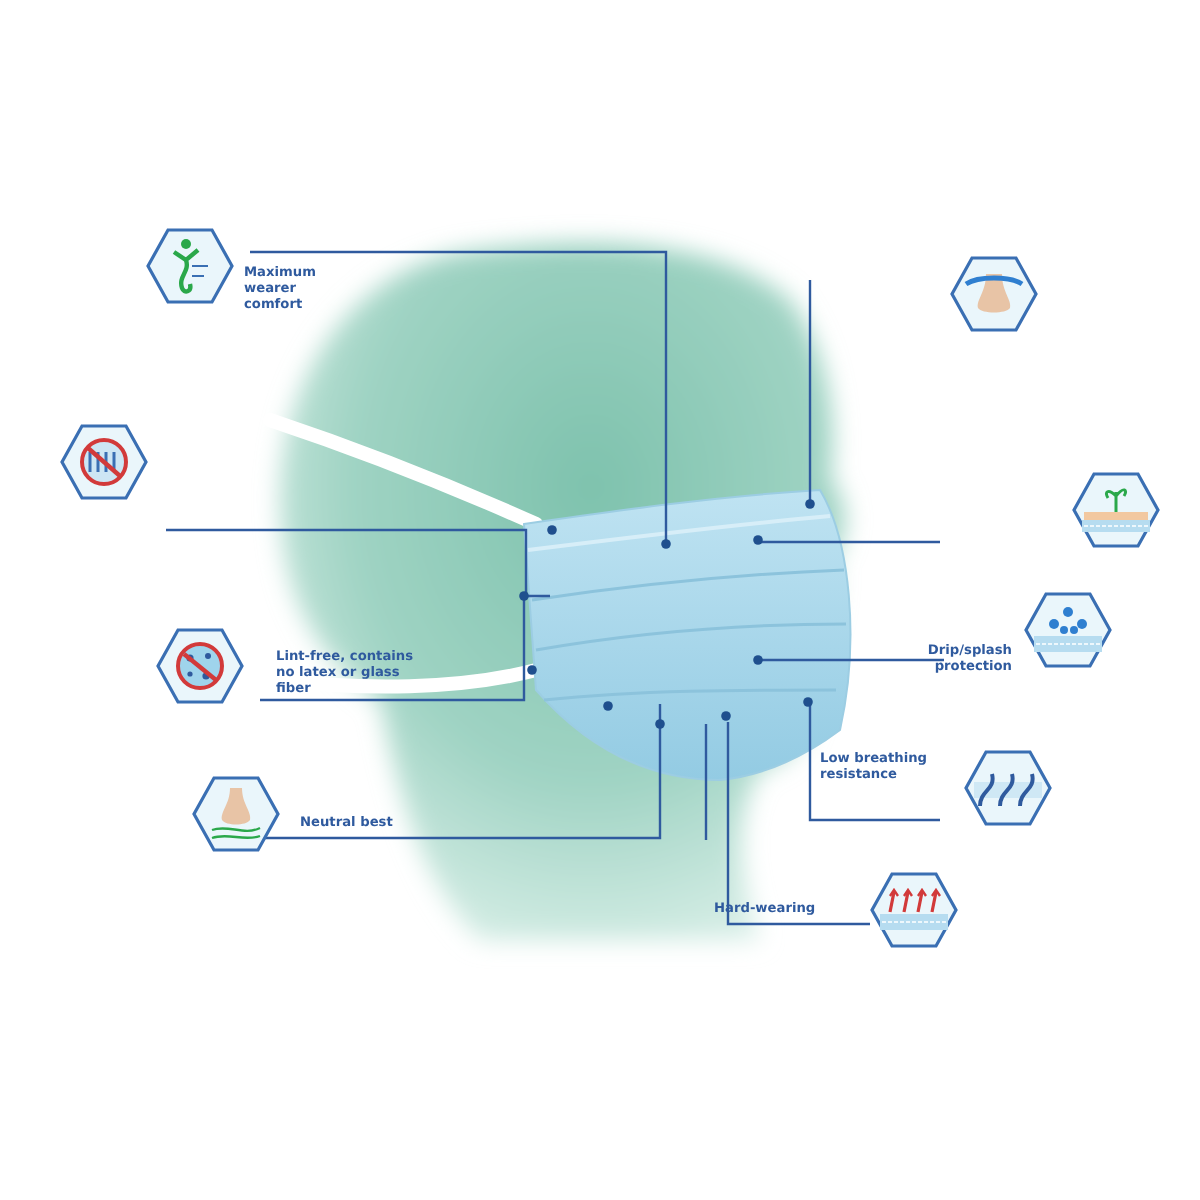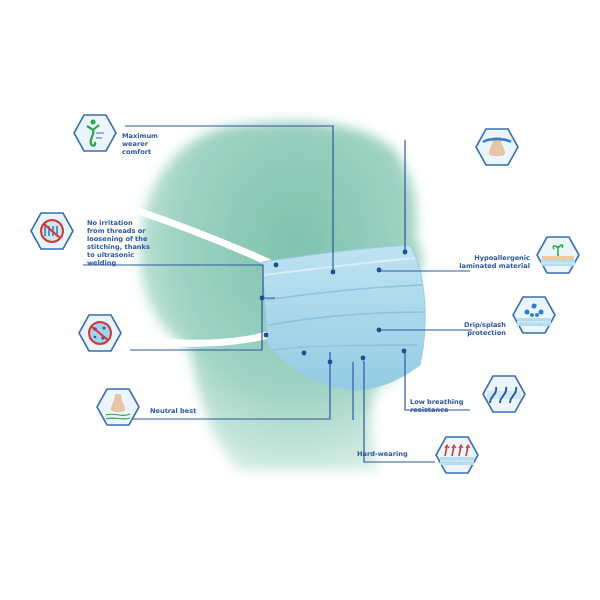--- a/index.html
+++ b/index.html
@@ -84,58 +84,53 @@
 comfort</div>
 
   <div class="hex" style="left:30px;top:212px">
     <svg width="44" height="38" viewBox="0 0 44 38">
       <polygon points="11,1 33,1 43,19 33,37 11,37 1,19" fill="#eaf6fb" stroke="#3a6fb3" stroke-width="1.6"></polygon>
       <circle cx="22" cy="19" r="11" fill="#cde6f4" stroke="#d23a3a" stroke-width="2"></circle>
       <path d="M15 14 v10 M19 14 v10 M23 14 v10 M27 14 v10" stroke="#3a6fb3" stroke-width="1.5"></path>
       <path d="M14 12 L30 26" stroke="#d23a3a" stroke-width="2.2"></path>
     </svg>
   </div>
-  <div class="lbl" style="left:87px;top:219px">No irritation
-from threads or
-loosening of the
-stitching, thanks
-to ultrasonic
-welding</div>
 
   <div class="hex" style="left:78px;top:314px">
     <svg width="44" height="38" viewBox="0 0 44 38">
       <polygon points="11,1 33,1 43,19 33,37 11,37 1,19" fill="#eaf6fb" stroke="#3a6fb3" stroke-width="1.6"></polygon>
       <circle cx="22" cy="19" r="11" fill="#9fd4ec" stroke="#d23a3a" stroke-width="2"></circle>
       <circle cx="17" cy="15" r="1.8" fill="#2f5a9e"></circle>
         <circle cx="26" cy="14" r="1.5" fill="#2f5a9e"></circle>
         <circle cx="25" cy="24" r="1.8" fill="#2f5a9e"></circle>
         <circle cx="17" cy="23" r="1.3" fill="#2f5a9e"></circle>
       <path d="M14 13 L30 26" stroke="#d23a3a" stroke-width="2.2"></path>
     </svg>
   </div>
+  <div class="lbl" style="left:138px;top:324px">Lint-free, contains
+no latex or glass
+fiber</div>
 
   <div class="hex" style="left:96px;top:388px">
     <svg width="44" height="38" viewBox="0 0 44 38">
       <polygon points="11,1 33,1 43,19 33,37 11,37 1,19" fill="#eaf6fb" stroke="#3a6fb3" stroke-width="1.6"></polygon>
       <path d="M19 6 C19 14 14 18 15 22 C17 25 27 25 29 22 C30 18 25 14 25 6 Z" fill="#e8c4a6"></path>
       <path d="M10 27 C18 24 26 30 34 26 M10 31 C18 28 26 33 34 30" stroke="#2aa84a" stroke-width="1.2" fill="none"></path>
     </svg>
   </div>
   <div class="lbl" style="left:150px;top:407px">Neutral best</div>
 
   <div class="hex" style="left:475px;top:128px">
     <svg width="44" height="38" viewBox="0 0 44 38">
       <polygon points="11,1 33,1 43,19 33,37 11,37 1,19" fill="#eaf6fb" stroke="#3a6fb3" stroke-width="1.6"></polygon>
       <path d="M18 9 C18 18 13 22 14 26 C16 29 28 29 30 26 C31 22 26 18 26 9 Z" fill="#e8c4a6"></path>
       <path d="M8 14 C14 10 30 10 36 14" stroke="#2f7fd0" stroke-width="2.5" fill="none"></path>
     </svg>
   </div>
 
-  <div class="lbl r" style="left:440px;top:254px;width:90px">Hypoallergenic
-laminated material</div>
   <div class="hex" style="left:536px;top:236px">
     <svg width="44" height="38" viewBox="0 0 44 38">
       <polygon points="11,1 33,1 43,19 33,37 11,37 1,19" fill="#eaf6fb" stroke="#3a6fb3" stroke-width="1.6"></polygon>
       <path d="M22 20 V10 M22 12 C18 8 16 10 18 13 M22 12 C26 7 28 9 26 12" stroke="#2aa84a" stroke-width="1.5" fill="none"></path>
       <rect x="6" y="20" width="32" height="4" fill="#f2c8a0"></rect>
       <rect x="5" y="24" width="34" height="6" fill="#b6dcf0"></rect>
       <path d="M6 27 h32" stroke="#ffffff" stroke-width="0.8" stroke-dasharray="2 1"></path>
     </svg>
   </div>
 
@@ -147,21 +142,21 @@
       <circle cx="22" cy="10" r="2.5" fill="#2f7fd0"></circle>
         <circle cx="15" cy="16" r="2.5" fill="#2f7fd0"></circle>
         <circle cx="29" cy="16" r="2.5" fill="#2f7fd0"></circle>
         <circle cx="20" cy="19" r="2" fill="#2f7fd0"></circle>
         <circle cx="25" cy="19" r="2" fill="#2f7fd0"></circle>
       <rect x="5" y="22" width="34" height="8" fill="#b6dcf0"></rect>
       <path d="M6 26 h32" stroke="#ffffff" stroke-width="0.8" stroke-dasharray="2 1"></path>
     </svg>
   </div>
 
-  <div class="lbl" style="left:410px;top:398px">Low breathing
+  <div class="lbl" style="left:410px;top:375px">Low breathing
 resistance</div>
   <div class="hex" style="left:482px;top:375px">
     <svg width="44" height="38" viewBox="0 0 44 38">
       <polygon points="11,1 33,1 43,19 33,37 11,37 1,19" fill="#eaf6fb" stroke="#3a6fb3" stroke-width="1.6"></polygon>
       <rect x="5" y="16" width="34" height="8" fill="#cfe8f5"></rect>
       <path d="M8 28 C8 20 16 20 14 12 M18 28 C18 20 26 20 24 12 M28 28 C28 20 36 20 34 12" stroke="#2f5a9e" stroke-width="2" fill="none"></path>
     </svg>
   </div>
 
   <div class="lbl" style="left:357px;top:450px">Hard-wearing</div>

